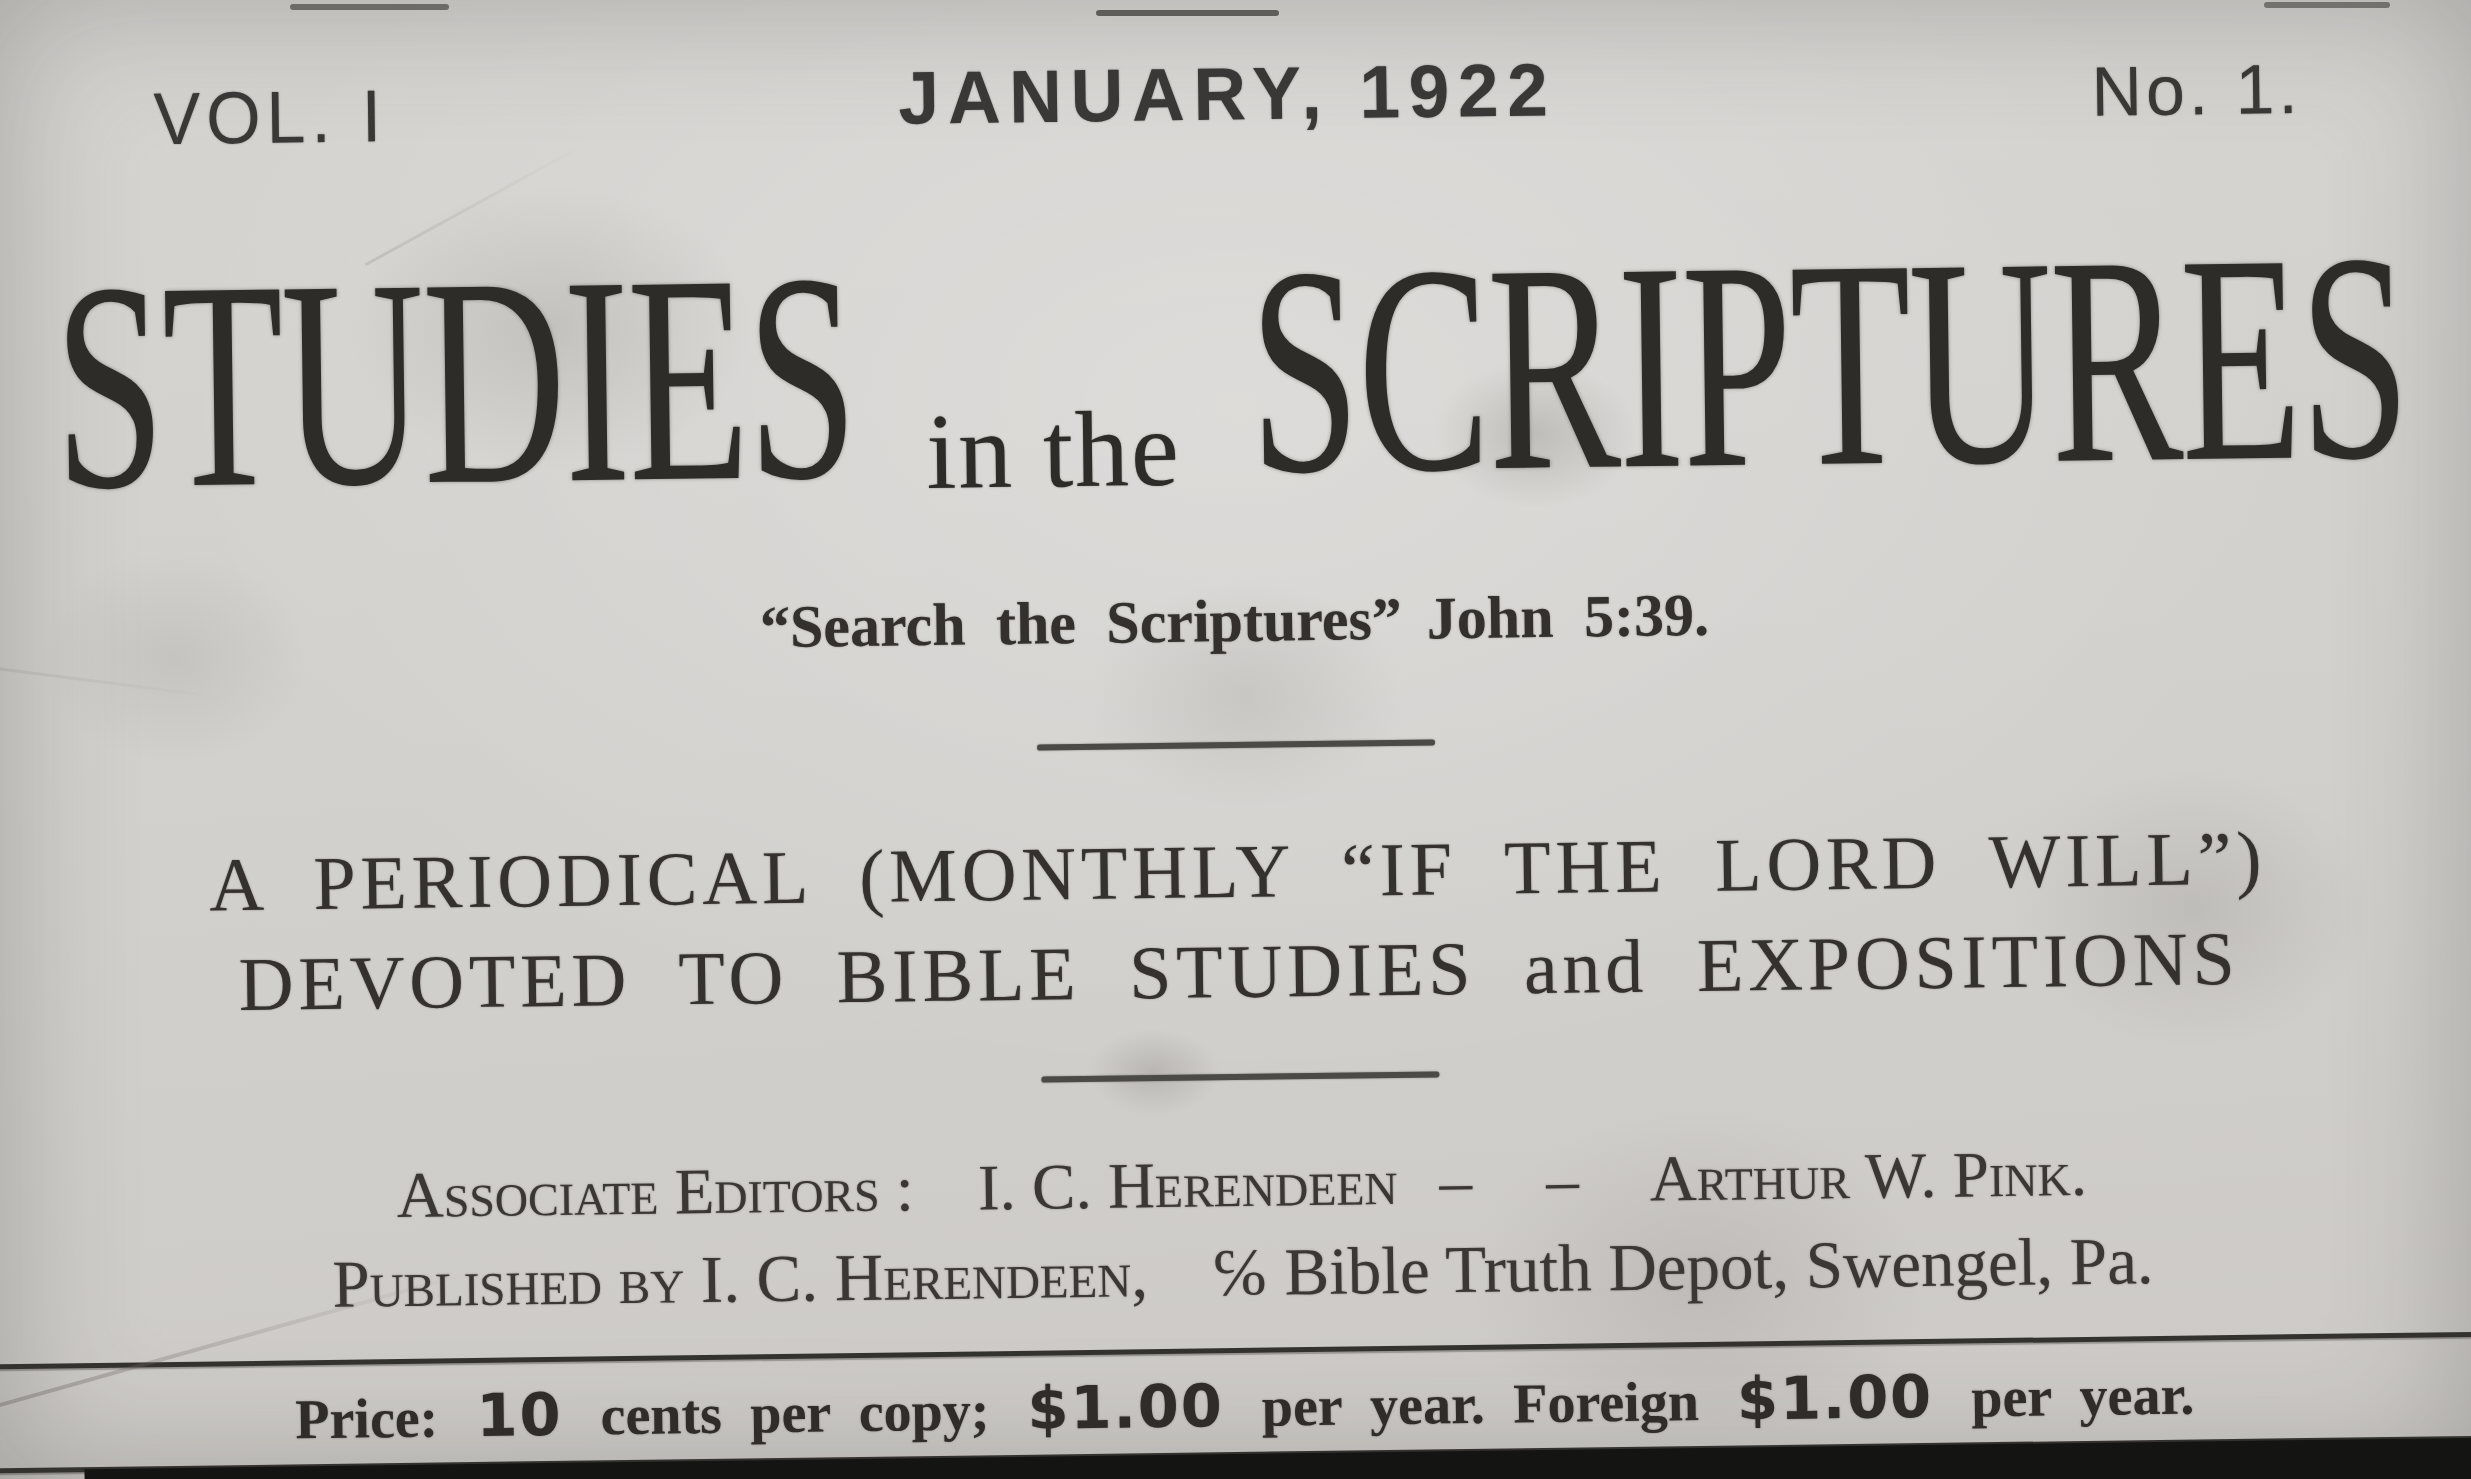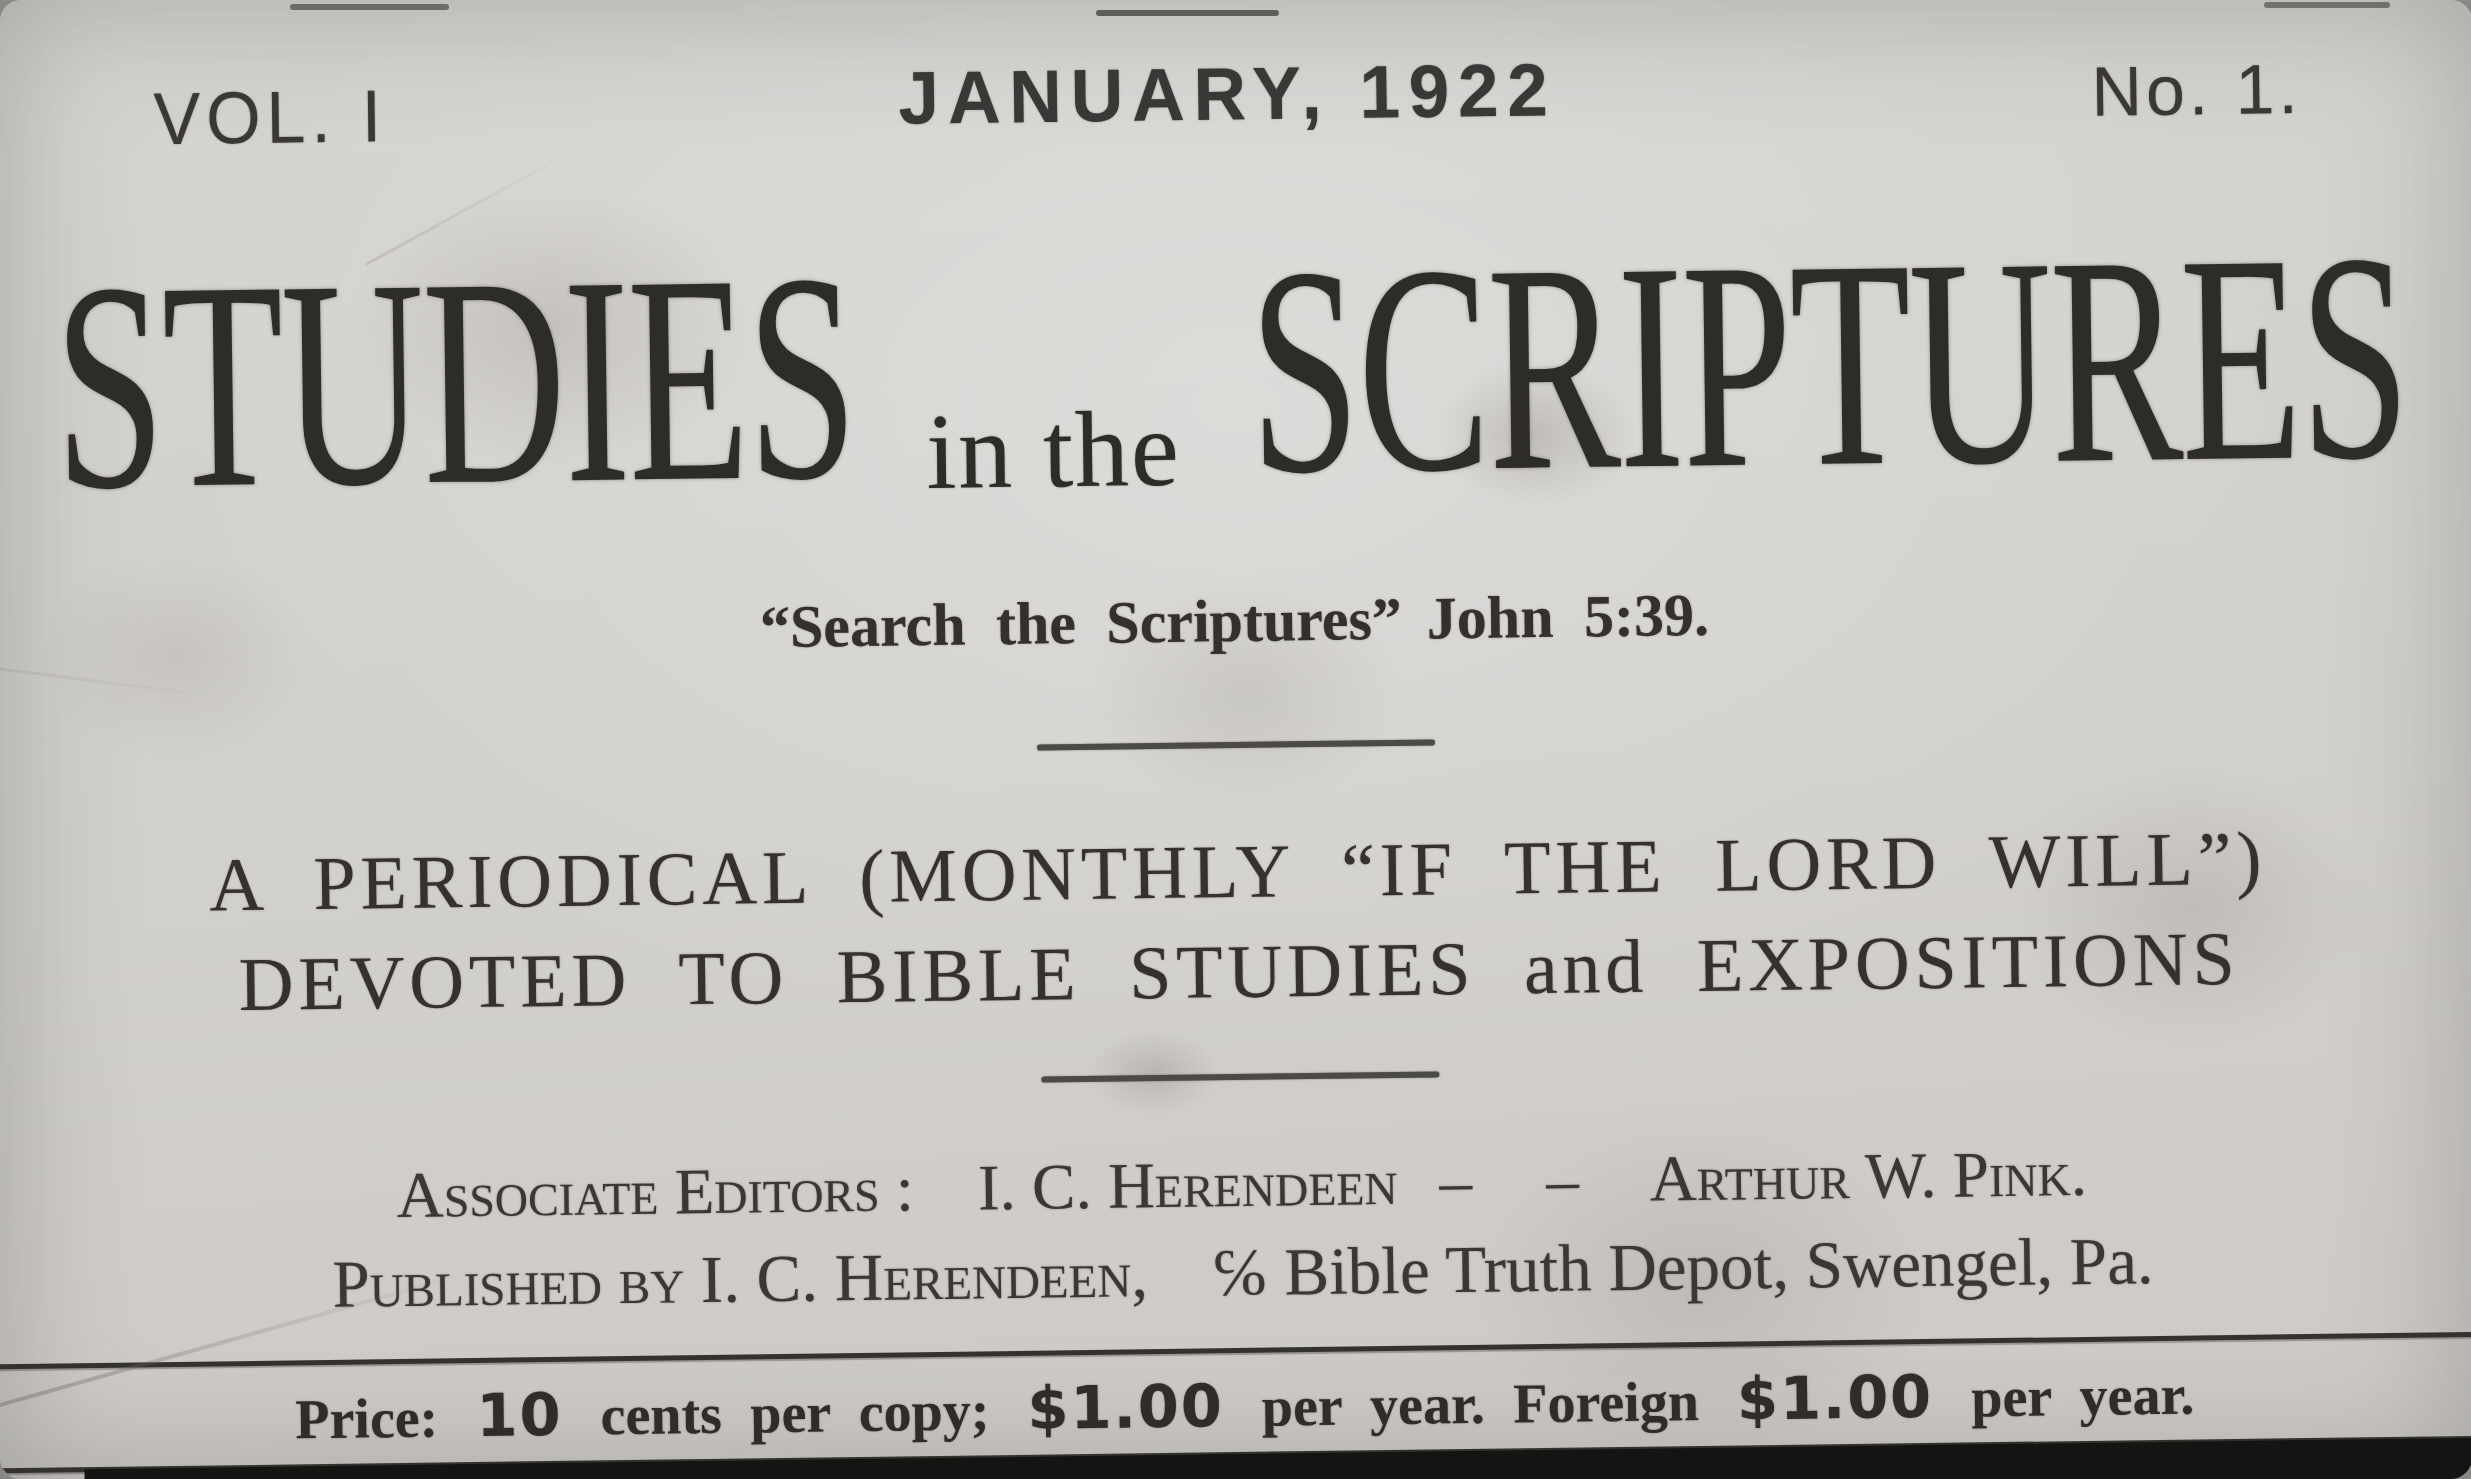--- a/index.html
+++ b/index.html
@@ -11,21 +11,20 @@
       radial-gradient(ellipse 222px 164px at 1246px 695px, rgba(95,90,85,.13), transparent 70%),
       radial-gradient(ellipse 251px 193px at 2192px 908px, rgba(90,85,80,.15), transparent 72%),
       radial-gradient(ellipse 319px 241px at 1699px 1284px, rgba(85,80,75,.13), transparent 72%),
       radial-gradient(ellipse 193px 154px at 174px 657px, rgba(100,95,90,.12), transparent 70%),
       radial-gradient(ellipse 87px 58px at 1154px 1072px, rgba(80,75,70,.18), transparent 75%),
       radial-gradient(ellipse 1448px 917px at 1236px 406px, rgba(255,255,255,.22), transparent 75%),
       linear-gradient(176deg,#d6d4d1 0%, #d2d0cd 55%, #ccc9c6 100%);
     box-shadow: inset 0 0 135px rgba(60,58,55,.30);
     font-family:"Liberation Serif", "DejaVu Serif", serif;
     color:#35322f;
-    border-radius:21px;
   }
   .tilt{position:absolute;inset:0;transform:rotate(-0.75deg);transform-origin:50% 50%;}
   .soft{text-shadow:0 0 1.9px rgba(70,64,58,.55);}
 
   
   .masthead{position:absolute;top:44px;left:0;right:0;height:87px;
     font-family:"Liberation Sans","DejaVu Sans",sans-serif;color:#3a3836;}
   .vol{position:absolute;left:162px;top:21px;font-size:70px;font-weight:400;letter-spacing:5.8px;transform:scaleY(1.05);}
   .issue-date{position:absolute;left:0;right:0;top:7.7px;text-align:center;font-size:73px;font-weight:700;letter-spacing:8.7px;transform:scaleY(1.02);}
   .issue-no{position:absolute;right:162px;top:19.3px;font-size:70px;font-weight:400;letter-spacing:3.9px;}

